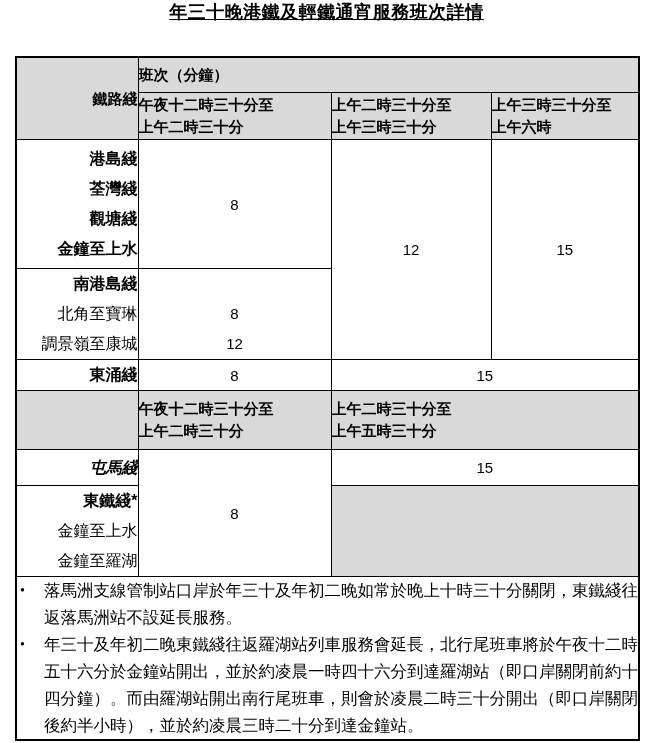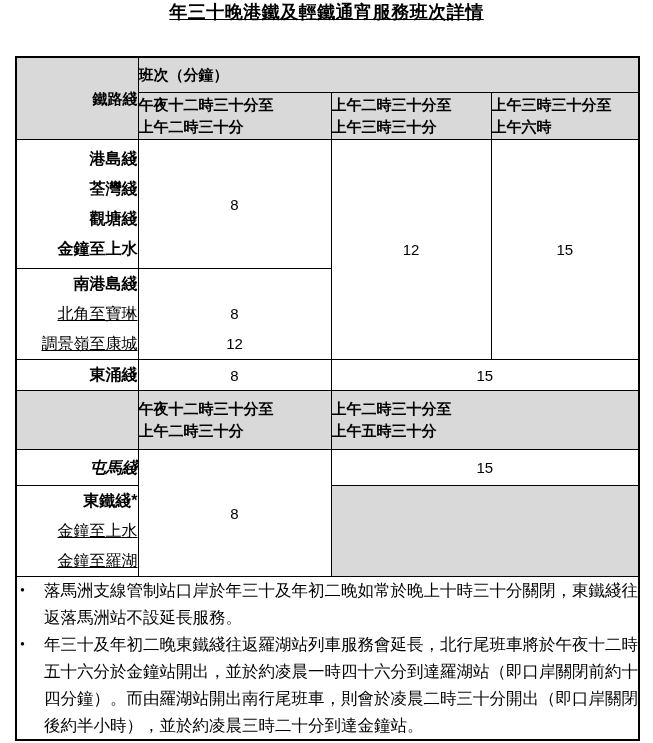--- a/index.html
+++ b/index.html
@@ -60,21 +60,20 @@
     line-height: 30px;
     font-family: "Liberation Sans", sans-serif;
     white-space: nowrap;
   }
   .branch-name {
     font-weight: normal;
     font-size: 16px;
     line-height: 30px;
     font-family: "Liberation Serif", serif;
     white-space: nowrap;
-    text-decoration: underline;
   }
   td.num-cell {
     text-align: center;
     font-size: 15px;
     font-family: "Liberation Sans", sans-serif;
   }
   td.num-top {
     vertical-align: top;
     padding-top: 2px;
   }

